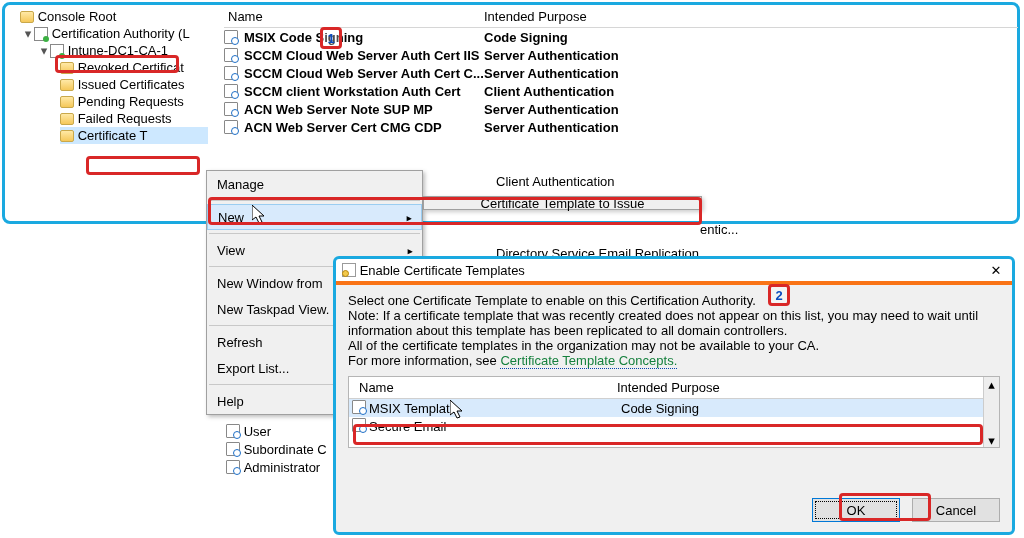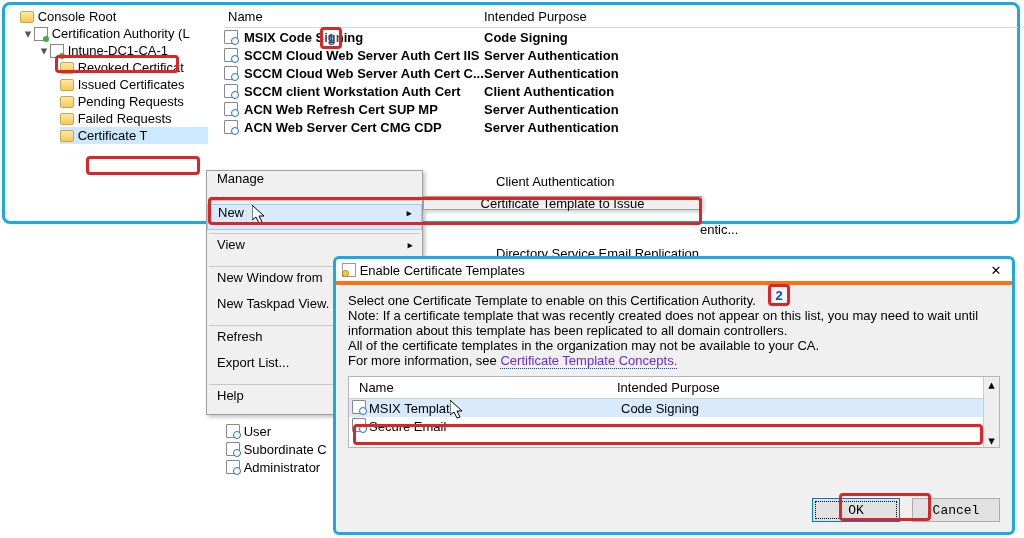--- a/index.html
+++ b/index.html
@@ -24,48 +24,48 @@
   .col-head .c1 { width:260px; padding-left:4px; }
   .col-head .c2 { width:250px; }
   .rows .r { display:flex; height:18px; align-items:center;font-weight:bold; }
   .rows .r .ic { width:16px; height:14px; }
   .cert-icon { width:14px; height:14px; display:inline-block; background:#fff; border:1px solid #888; position:relative; border-radius:1px; }
   .cert-icon:before { content:""; position:absolute; width:6px; height:6px; border:1px solid #1e6fc7; border-radius:50%; background:#fff; right:-2px; bottom:-2px; }
   .rows .r .c1 { width:244px; padding-left:4px; white-space:nowrap; overflow:hidden; text-overflow:ellipsis; }
   .rows .r .c2 { width:260px; white-space:nowrap; }
 
   .ctx { position:absolute; left:206px; top:170px; width:217px; background:#f0f0f0; border:1px solid #a0a0a0; box-shadow:2px 2px 4px rgba(0,0,0,0.25); z-index:3; }
-  .ctx .item { height:26px; display:flex; padding:0 10px; cursor:default; position:relative; }
+  .ctx .item { height:26px; display:flex; align-items:center; padding:0 10px; cursor:default; position:relative; }
   .ctx .item.hover { background:#d8eafc; border:1px solid #9bcdf1; }
   .ctx .sep { height:1px; background:#c8c8c8; margin:3px 2px; }
   .ctx .arrow { position:absolute; right:8px; font-family:monospace; }
 
   .sub { position:absolute; left:423px; top:196px; width:279px; height:14px; background:#f0f0f0; border:1px solid #a0a0a0; box-shadow:2px 2px 4px rgba(0,0,0,0.2); display:flex; align-items:center; padding:0 14px; z-index:3; }
 
   .cursor { position:absolute; z-index:5; pointer-events:none; }
   .cursor svg { display:block; }
 
   .dialog { position:absolute; left:335px; top:258px; width:678px; height:275px; border:1px solid #5a5a5a; background:#f0f0f0; z-index:4; }
   .dialog .title { height:26px; background:#fff; display:flex; align-items:center; padding-left:6px; border-bottom:4px solid #f97316; }
   .dialog .title .x { position:absolute; right:8px; top:4px; width:16px; height:16px; text-align:center; cursor:pointer; }
   .dialog .body { padding:8px 12px 6px 12px; }
   .dialog .msg { line-height:15px; }
-  .dialog .link { color:#6d28d9; border-bottom:1px dotted #0645ad; cursor:pointer;text-align:center; }
+  .dialog .link { color:#15803d; border-bottom:1px dotted #0645ad; cursor:pointer;text-align:center; }
   .dialog .list { margin-top:8px; border:1px solid #b5b5b5; background:#fff; height:72px; position:relative; }
   .dialog .list .scrl { position:absolute; right:0; top:0; width:16px; height:100%; background:#eee; border-left:1px solid #ccc; }
   .dialog .list .hdr { display:flex; height:22px; align-items:center; border-bottom:1px solid #d0d0d0; }
   .dialog .list .hdr .h1 { width:268px; padding-left:10px; }
   .dialog .list .hdr .h2 { width:200px; }
   .dialog .list .lr { display:flex; height:18px; align-items:center; }
   .dialog .list .lr .ic { width:20px; text-align:center; }
   .dialog .list .lr.sel { background:#d8eafc; }
   .dialog .list .lr .t1 { width:252px; }
   .dialog .list .lr .t2 { width:200px; }
   .dialog .btns { position:absolute; right:12px; bottom:10px; display:flex; gap:12px; }
-  .dialog .btns button { width:88px; height:24px; background:#e1e1e1; border:1px solid #adadad; cursor:pointer;font-family:Liberation Mono, monospace; }
+  .dialog .btns button { width:88px; height:24px; background:#e1e1e1; border:1px solid #adadad; cursor:pointer; }
   .dialog .btns button.primary { background:#e1e1e1; border:1px solid #0078d7; outline:1px dotted #000; outline-offset:-4px; }
 
   .dialog-border-acc { position:absolute; left:333px; top:256px; width:682px; height:279px; border:3px solid #1aa9e0; border-radius:6px; z-index:6; pointer-events:none; }
 
   .red-box { position:absolute; border:3px solid #d92727; border-radius:4px; pointer-events:none; z-index:7; }
   .badge { position:absolute; width:22px; height:22px; border:3px solid #d92727; border-radius:4px; display:flex; align-items:center; justify-content:center; font-weight:700; color:#0a4bbf; background:rgba(255,255,255,0.3); z-index:8; }
 
   .hidden-row { position:absolute; left:224px; display:flex; height:18px; align-items:center; }
   .hidden-row .c2 { padding-left:272px; }
 </style>
@@ -106,21 +106,21 @@
         <span class="c1">SCCM Cloud Web Server Auth Cert C...</span>
         <span class="c2">Server Authentication</span>
       </div>
       <div class="r">
         <span class="ic"><span class="cert-icon"></span></span>
         <span class="c1">SCCM client Workstation Auth Cert</span>
         <span class="c2">Client Authentication</span>
       </div>
       <div class="r">
         <span class="ic"><span class="cert-icon"></span></span>
-        <span class="c1">ACN Web Refresh Cert SUP MP</span>
+        <span class="c1">ACN Web Server Note SUP MP</span>
         <span class="c2">Server Authentication</span>
       </div>
       <div class="r">
         <span class="ic"><span class="cert-icon"></span></span>
         <span class="c1">ACN Web Server Cert CMG CDP</span>
         <span class="c2">Server Authentication</span>
       </div>
     </div>
 </div>
 

